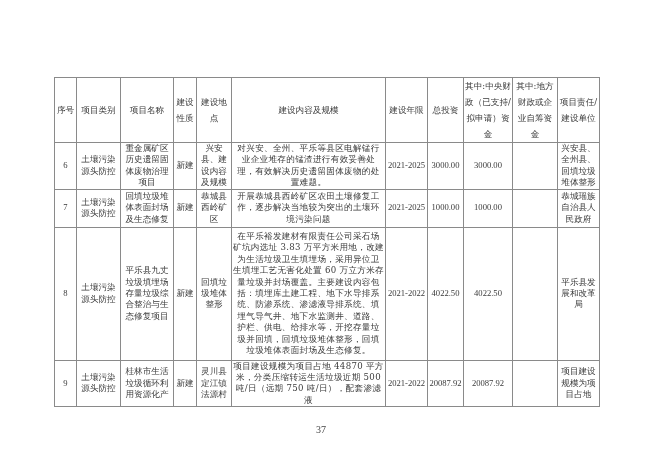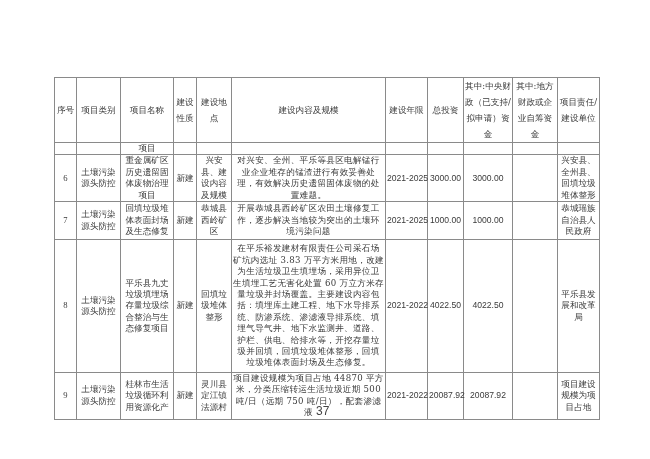--- a/index.html
+++ b/index.html
@@ -5,24 +5,24 @@
   html, body { margin: 0; padding: 0; background: #ffffff; }
   body { width: 650px; height: 459px; position: relative; overflow: hidden;
          font-family: "DejaVu Serif", "Liberation Serif", serif; color: #333; }
   table.plan { position: absolute; left: 54px; top: 77px; border-collapse: collapse;
                table-layout: fixed; width: 545px; }
   table.plan td, table.plan th { border: 1px solid #8a8a8a; padding: 0 1px;
                font-size: 8.6px; line-height: 11.4px; font-weight: normal;
                text-align: center; vertical-align: middle; word-break: break-all; color: #3a3a3a; }
   table.plan th { line-height: 16px; }
   td.content { text-align: left; padding-left: 2px; letter-spacing: 0.3px; }
-  td.num { font-family: Liberation Sans, sans-serif; font-size: 9.2px; white-space: nowrap; padding: 0; }
+  td.num { font-family: Liberation Serif, serif; font-size: 9.2px; white-space: nowrap; padding: 0; }
   td.idx { font-family: "Liberation Serif", serif; font-size: 9px; }
-  .page-no { position: absolute; left: 316px; top: 404px; font-size: 12px;
-             font-family: Liberation Sans, sans-serif; color: #444; }
+  .page-no { position: absolute; left: 316px; top: 424px; font-size: 10px;
+             font-family: Liberation Serif, serif; color: #444; }
 </style>
 </head>
 <body>
 
 <table class="plan">
   <colgroup>
     <col style="width:22px">
     <col style="width:44px">
     <col style="width:53px">
     <col style="width:23px">
@@ -43,33 +43,20 @@
       <th>建设地点</th>
       <th>建设内容及规模</th>
       <th>建设年限</th>
       <th>总投资</th>
       <th>其中:中央财政（已支持/拟申请）资金</th>
       <th>其中:地方财政或企业自筹资金</th>
       <th>项目责任/建设单位</th>
     </tr>
   </thead>
   <tbody>
-    <tr style="height:11px">
-      <td></td>
-      <td></td>
-      <td>项目</td>
-      <td></td>
-        <td></td>
-        <td></td>
-      <td></td>
-        <td></td>
-        <td></td>
-      <td></td>
-        <td></td>
-    </tr>
 
     <tr style="height:34px">
       <td class="idx">6</td>
       <td>土壤污染源头防控</td>
       <td>重金属矿区历史遗留固体废物治理项目</td>
       <td>新建</td>
       <td>兴安县、建设内容及规模</td>
       <td class="content">对兴安、全州、平乐等县区电解锰行业企业堆存的锰渣进行有效妥善处理，有效解决历史遗留固体废物的处置难题。</td>
       <td class="num">2021-2025</td>
       <td class="num">3000.00</td>

